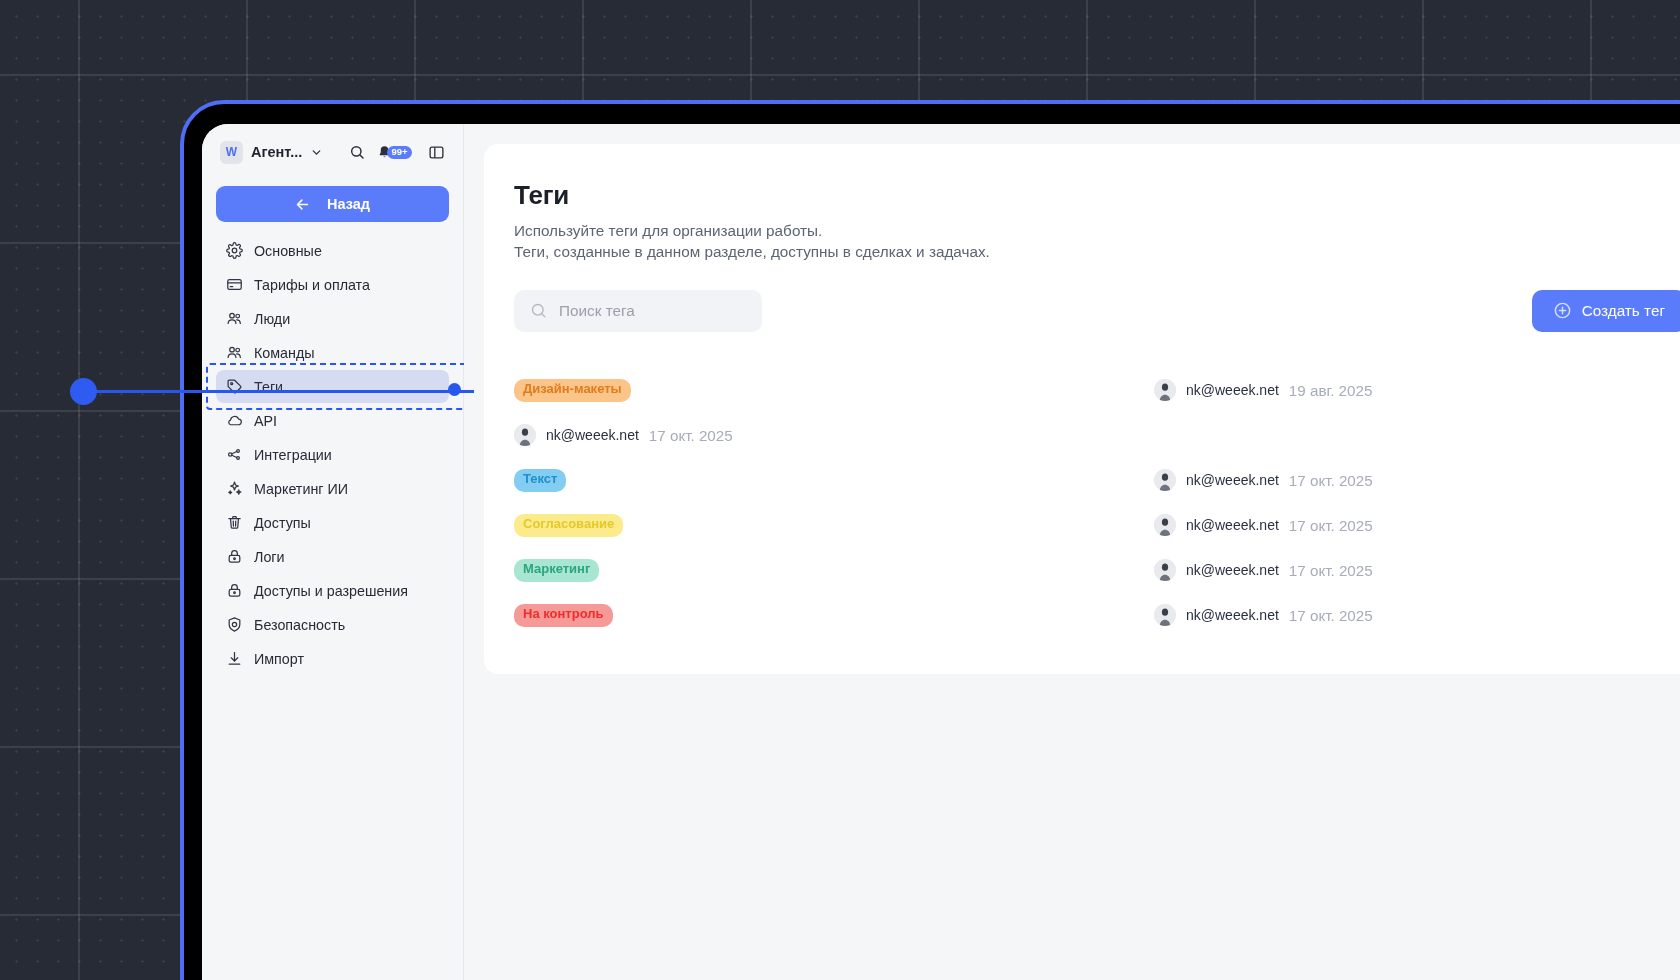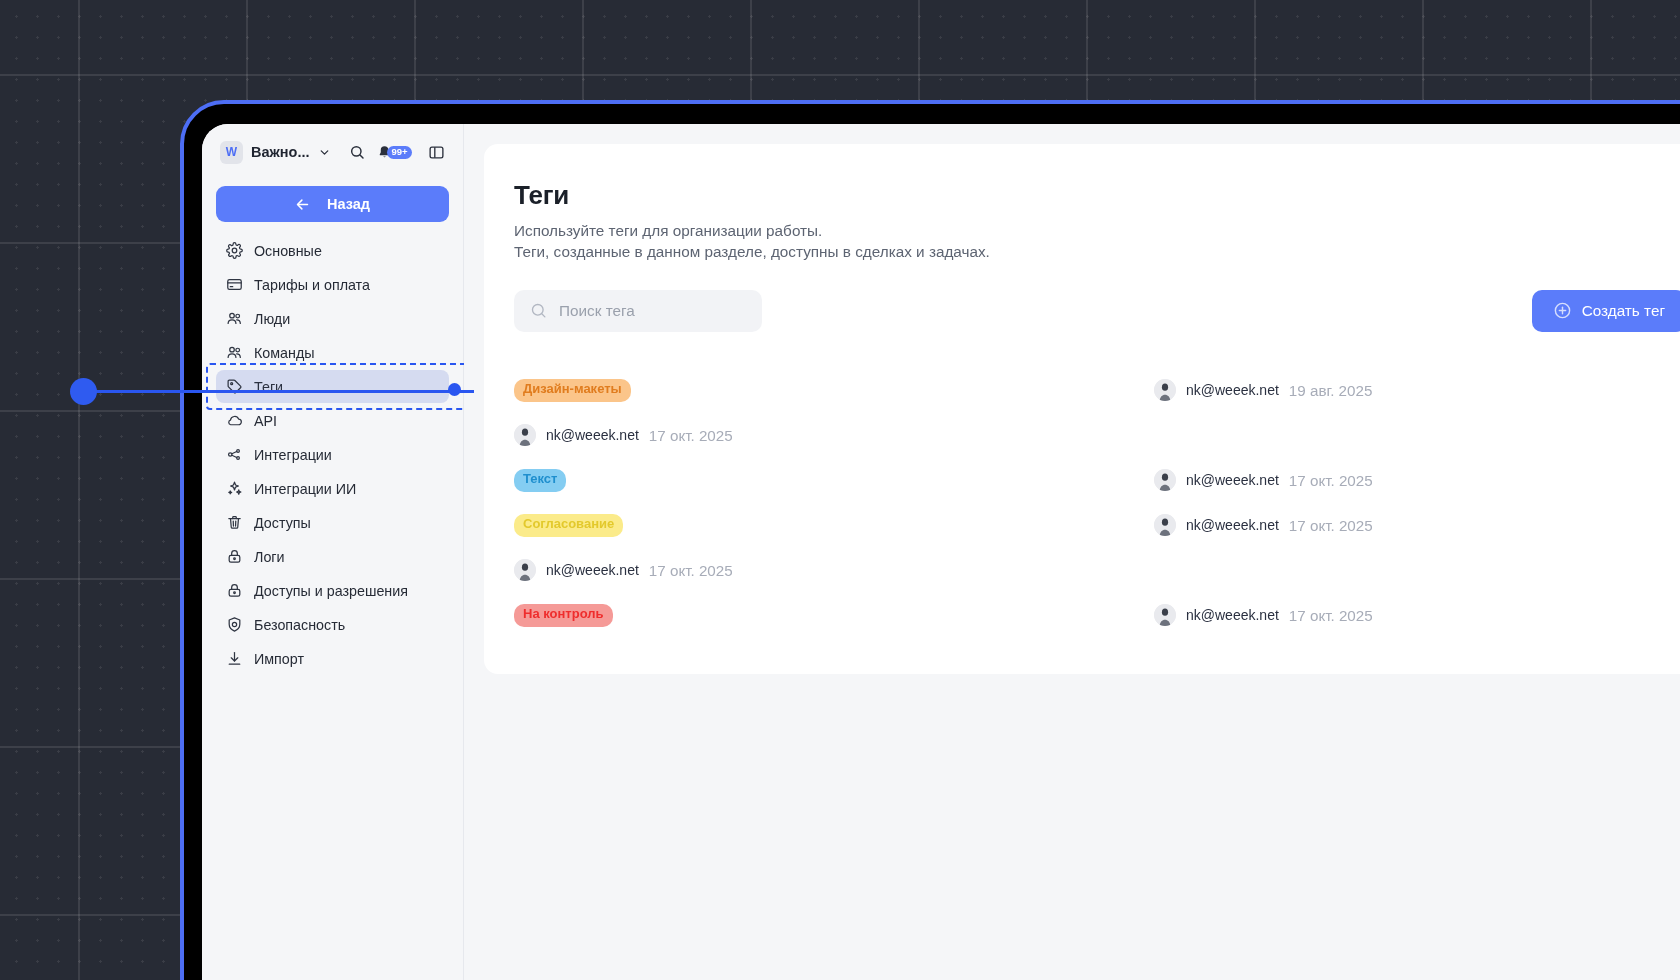--- a/index.html
+++ b/index.html
@@ -302,21 +302,21 @@
   <div class="anno-line"></div>
   <div class="anno-dot-small"></div>
 
   <div class="device-frame">
     <div class="device-screen">
 
       <aside class="sidebar">
 
         <div class="ws-header">
           <div class="ws-logo">W</div>
-          <div class="ws-name">Важно...</div>
+          <div class="ws-name">Агент...</div>
           <span class="hdr-icon">
             <svg width="13" height="13" viewBox="0 0 24 24" fill="none" stroke="currentColor" stroke-width="2.4" stroke-linecap="round" stroke-linejoin="round">
                 <polyline points="6 9 12 15 18 9"></polyline>
               </svg>
           </span>
           <div class="hdr-spacer"></div>
           <span class="hdr-icon">
             <svg width="16" height="16" viewBox="0 0 24 24" fill="none" stroke="currentColor" stroke-width="2.2" stroke-linecap="round">
                 <circle cx="11" cy="11" r="7"></circle>
                 <line x1="16.5" y1="16.5" x2="21" y2="21"></line>
@@ -422,21 +422,21 @@
               <span class="nav-label">Интеграции</span>
             </div>
             <div class="nav-item">
               <span class="nav-ico">
                 <svg width="17" height="17" viewBox="0 0 24 24">
                   <path d="M12 3l1.5 4L17.5 8.5 13.5 10 12 14l-1.5-4L6.5 8.5 10.5 7z" fill="none" stroke="currentColor" stroke-width="1.75" stroke-linecap="round" stroke-linejoin="round"></path>
                   <path d="M18 14l.8 2.1L21 17l-2.2.9L18 20l-.8-2.1L15 17l2.2-.9z" fill="none" stroke="currentColor" stroke-width="1.75" stroke-linecap="round" stroke-linejoin="round"></path>
                   <path d="M6 15.5l.6 1.5 1.4.5-1.4.6L6 19.5 5.4 18 4 17.5l1.4-.5z" fill="none" stroke="currentColor" stroke-width="1.75" stroke-linecap="round" stroke-linejoin="round"></path>
                 </svg>
               </span>
-              <span class="nav-label">Интеграции ИИ</span>
+              <span class="nav-label">Маркетинг ИИ</span>
             </div>
             <div class="nav-item">
               <span class="nav-ico">
                 <svg width="17" height="17" viewBox="0 0 24 24">
                   <path d="M4 6.5h16" fill="none" stroke="currentColor" stroke-width="1.75" stroke-linecap="round" stroke-linejoin="round"></path>
                   <path d="M9.5 6.5V4.8c0-.6.5-1.1 1.1-1.1h2.8c.6 0 1.1.5 1.1 1.1v1.7" fill="none" stroke="currentColor" stroke-width="1.75" stroke-linecap="round" stroke-linejoin="round"></path>
                   <path d="M6.4 6.5l1 12.2c.05.8.7 1.4 1.5 1.4h6.2c.8 0 1.45-.6 1.5-1.4l1-12.2" fill="none" stroke="currentColor" stroke-width="1.75" stroke-linecap="round" stroke-linejoin="round"></path>
                   <line x1="10.2" y1="10" x2="10.5" y2="17" fill="none" stroke="currentColor" stroke-width="1.75" stroke-linecap="round" stroke-linejoin="round"></line>
                   <line x1="13.8" y1="10" x2="13.5" y2="17" fill="none" stroke="currentColor" stroke-width="1.75" stroke-linecap="round" stroke-linejoin="round"></line>
                 </svg>
@@ -573,20 +573,23 @@
            <circle cx="11" cy="11" r="11" fill="#e9eaee"></circle>
            <ellipse cx="11" cy="8.2" rx="3.1" ry="3.6" fill="#3a3f4a"></ellipse>
            <path d="M5.6 22c.4-4 2.6-6.2 5.4-6.2s5 2.2 5.4 6.2z" fill="#6d727d"></path>
          </svg>
        </span>
        <span class="meta-user">nk@weeek.net</span>
        <span class="meta-date">17 окт. 2025</span>
      </div>
               </div>
               <div class="tag-row">
+                <div class="tag-cell">
+       <span class="chip" style="background:#a8e6d2;color:#2aa57f">Маркетинг</span>
+     </div>
      <div class="meta-cell">
        <span class="avatar">
          <svg width="22" height="22" viewBox="0 0 22 22">
            <circle cx="11" cy="11" r="11" fill="#e9eaee"></circle>
            <ellipse cx="11" cy="8.2" rx="3.1" ry="3.6" fill="#3a3f4a"></ellipse>
            <path d="M5.6 22c.4-4 2.6-6.2 5.4-6.2s5 2.2 5.4 6.2z" fill="#6d727d"></path>
          </svg>
        </span>
        <span class="meta-user">nk@weeek.net</span>
        <span class="meta-date">17 окт. 2025</span>

